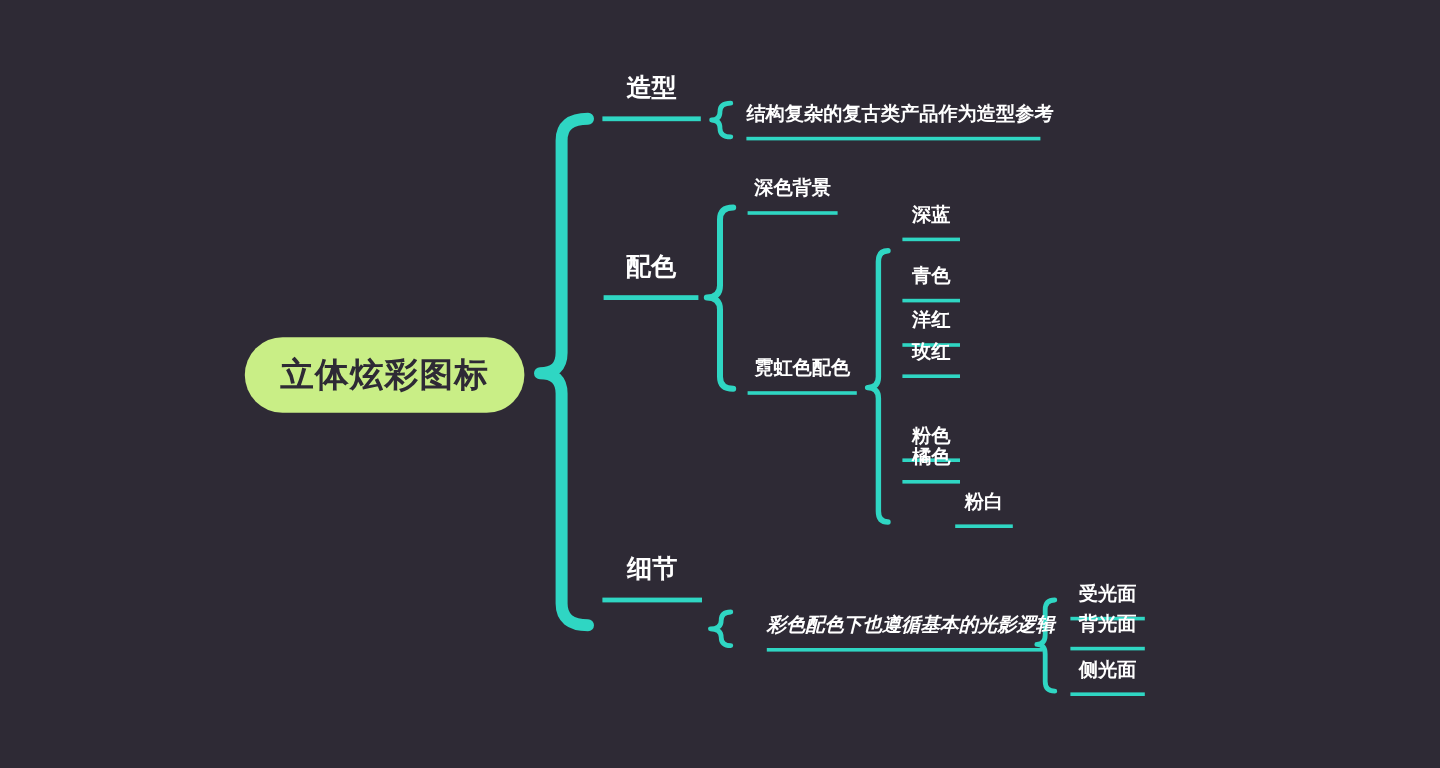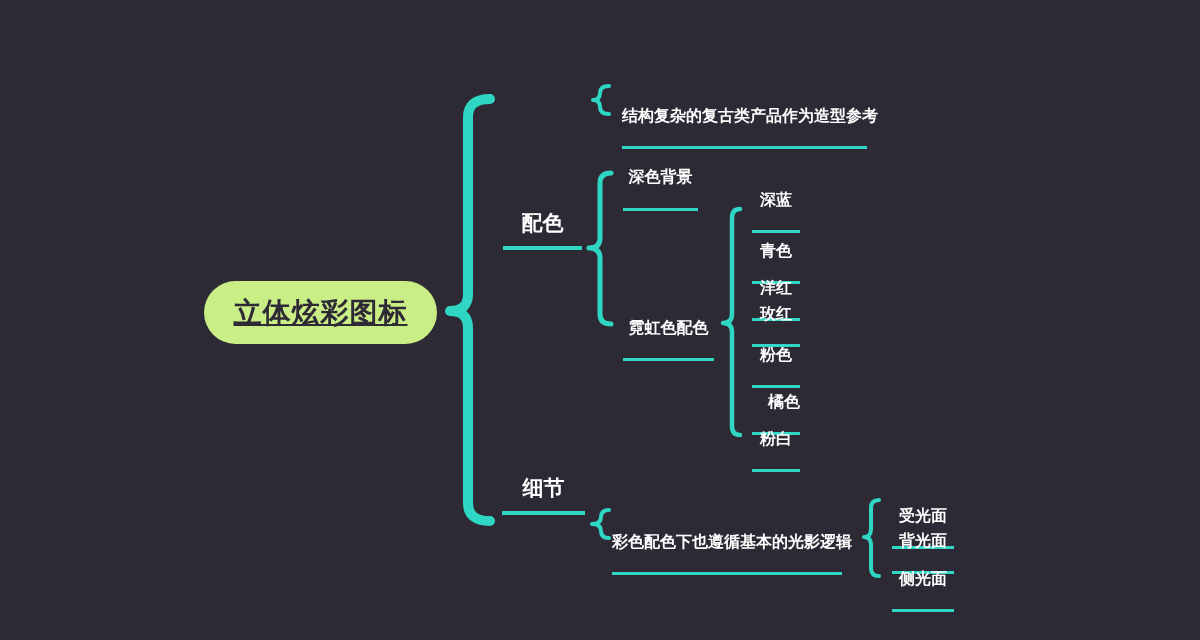--- a/index.html
+++ b/index.html
@@ -36,73 +36,72 @@
     position: absolute;
     left: 204px; top: 281px;
     width: 233px; height: 63px;
     background: var(--root-fill);
     border-radius: 32px;
     display: flex; align-items: center; justify-content: center;
     font-size: 28px; font-weight: 700;
     color: var(--root-text);
     letter-spacing: 1px;
     cursor: default;
-    text-decoration: underline;
   }
   .topic {
     position: absolute;
     color: var(--text);
     font-weight: 700;
     text-align: center;
     white-space: nowrap;
     cursor: default;
   }
   .topic-main {
     font-size: 21px; line-height: 24px;
     padding-bottom: 11px;
     border-bottom: 4px solid var(--accent);
   }
   .topic-sub {
     font-size: 16px; line-height: 20px;
-    padding-bottom: 20px;
+    padding-bottom: 8px;
     border-bottom: 3px solid var(--accent);
-    margin-top: 20px;
   }
 </style>
 </head>
 <body>
 
 <div class="canvas">
 
   <svg class="brace-layer" viewBox="0 0 1200 640" xmlns="http://www.w3.org/2000/svg">
     <path class="brace" stroke-width="10" d="M 490 99 Q 468 99 468 117 L 468 294 Q 468 311 450 311 Q 468 311 468 328 L 468 503 Q 468 521 490 521"></path>
     <path class="brace" stroke-width="4" d="M 609 86 Q 600 86 600 93 Q 600 100 593 100 Q 600 100 600 107 Q 600 114 609 114"></path>
     <path class="brace" stroke-width="5" d="M 611 173 Q 600 173 600 183 L 600 238 Q 600 248 589 248 Q 600 248 600 258 L 600 314 Q 600 324 611 324"></path>
     <path class="brace" stroke-width="4.5" d="M 740 209 Q 732 209 732 218 L 732 314 Q 732 323 723 323 Q 732 323 732 332 L 732 426 Q 732 435 740 435"></path>
     <path class="brace" stroke-width="4" d="M 609 510 Q 601 510 601 517 Q 601 524 592 524 Q 601 524 601 531 Q 601 538 609 538"></path>
     <path class="brace" stroke-width="4" d="M 879 500 Q 871 500 871 508 L 871 529 Q 871 537 864 537 Q 871 537 871 545 L 871 568 Q 871 576 879 576"></path>
   </svg>
 
   <div class="root-node">
     <span>立体炫彩图标</span>
   </div>
 
+  <div class="topic topic-main" style="left:502px; top:62px; width:82px;">造型</div>
   <div class="topic topic-sub" style="left:622px; top:86px; width:245px;">结构复杂的复古类产品作为造型参考</div>
 
   <div class="topic topic-main" style="left:503px; top:211px; width:79px;text-align:center;">配色</div>
   <div class="topic topic-sub" style="left:623px; top:148px; width:75px;font-family:Liberation Mono, monospace;">深色背景</div>
   <div class="topic topic-sub" style="left:623px; top:298px; width:91px;text-align:center;">霓虹色配色</div>
 
   <div class="topic topic-sub" style="left:752px; top:170px; width:48px;">深蓝</div>
   <div class="topic topic-sub" style="left:752px; top:221px; width:48px;">青色</div>
   <div class="topic topic-sub" style="left:752px; top:258px; width:48px;">洋红</div>
   <div class="topic topic-sub" style="left:752px; top:284px; width:48px;">玫红</div>
-  <div class="topic topic-sub" style="left:752px; top:325px; width:48px;">粉色</div>
-  <div class="topic topic-sub" style="left:752px; top:372px; width:48px;text-align:right;">橘色</div>
-  <div class="topic topic-sub" style="left:752px; top:409px; width:48px;">粉白</div>
+  <div class="topic topic-sub" style="left:752px; top:354px; width:48px;">粉色</div>
+  <div class="topic topic-sub" style="left:752px; top:372px; width:48px;">橘色</div>
+  <div class="topic topic-sub" style="left:796px; top:409px; width:48px;">粉白</div>
 
-  <div class="topic topic-main" style="left:502px; top:476px; width:83px;">细节</div>
-  <div class="topic topic-sub" style="left:612px; top:512px; width:230px;">彩色配色下也遵循基本的光影逻辑</div>
+  <div class="topic topic-main" style="left:502px; top:463px; width:83px;">细节</div>
+  <div class="topic topic-sub" style="left:639px; top:512px; width:230px;font-style:italic;">彩色配色下也遵循基本的光影逻辑</div>
   <div class="topic topic-sub" style="left:892px; top:486px; width:62px;">受光面</div>
   <div class="topic topic-sub" style="left:892px; top:511px; width:62px;">背光面</div>
   <div class="topic topic-sub" style="left:892px; top:549px; width:62px;">侧光面</div>
 
 </div>
 
 </body></html>

